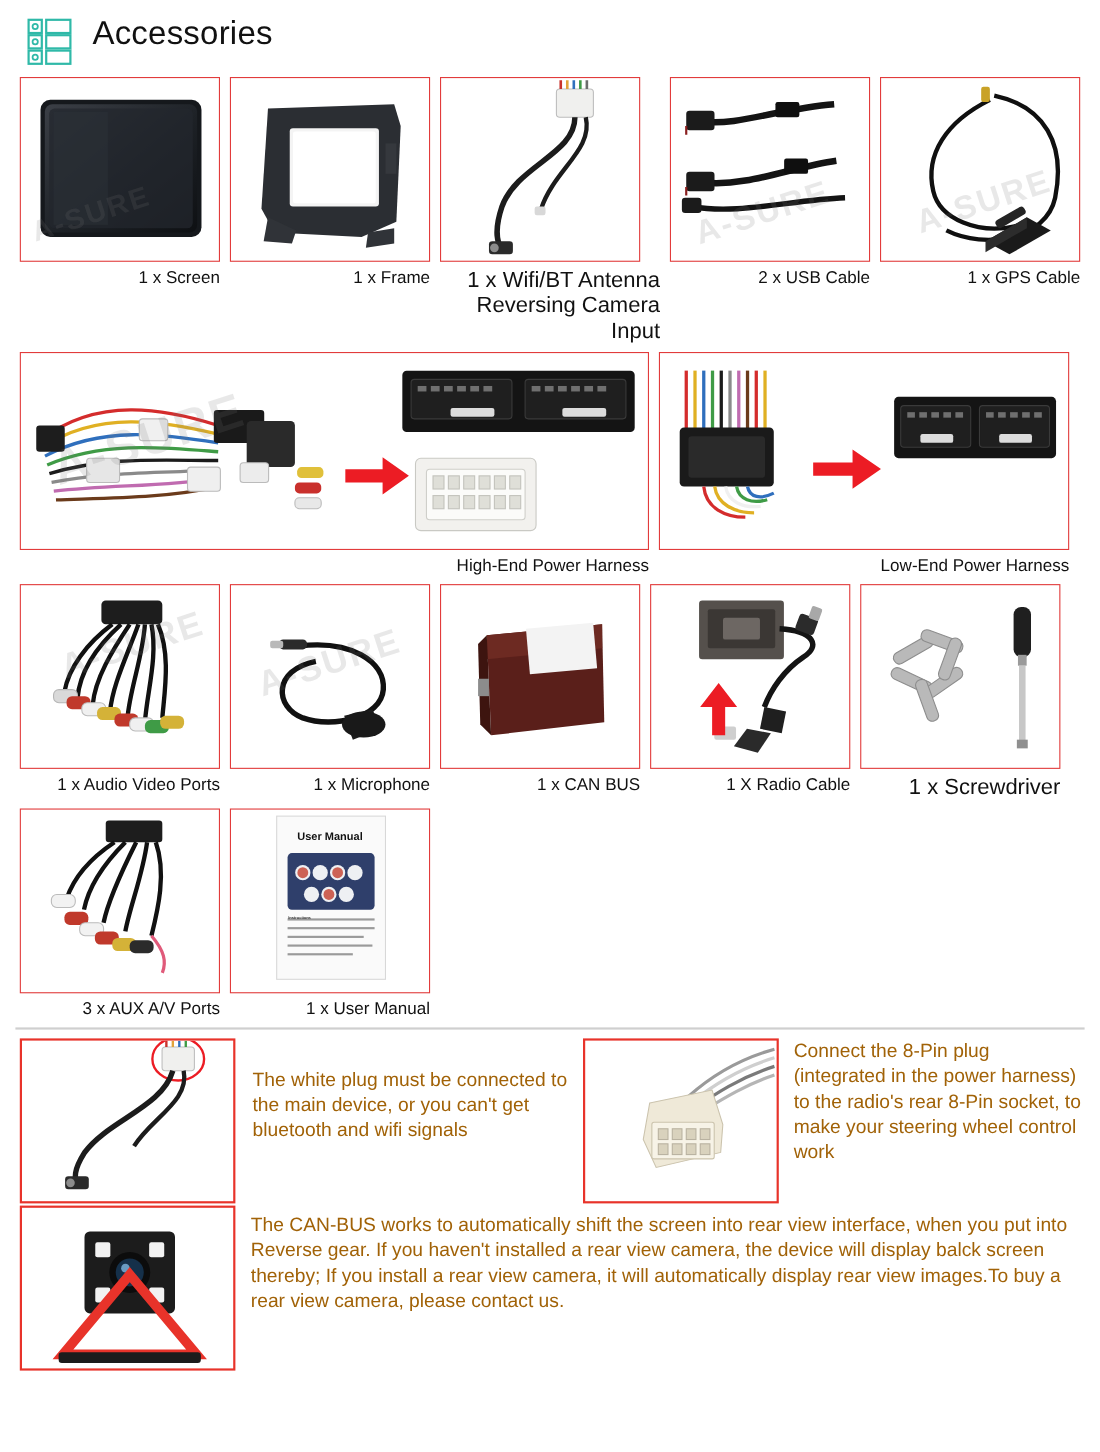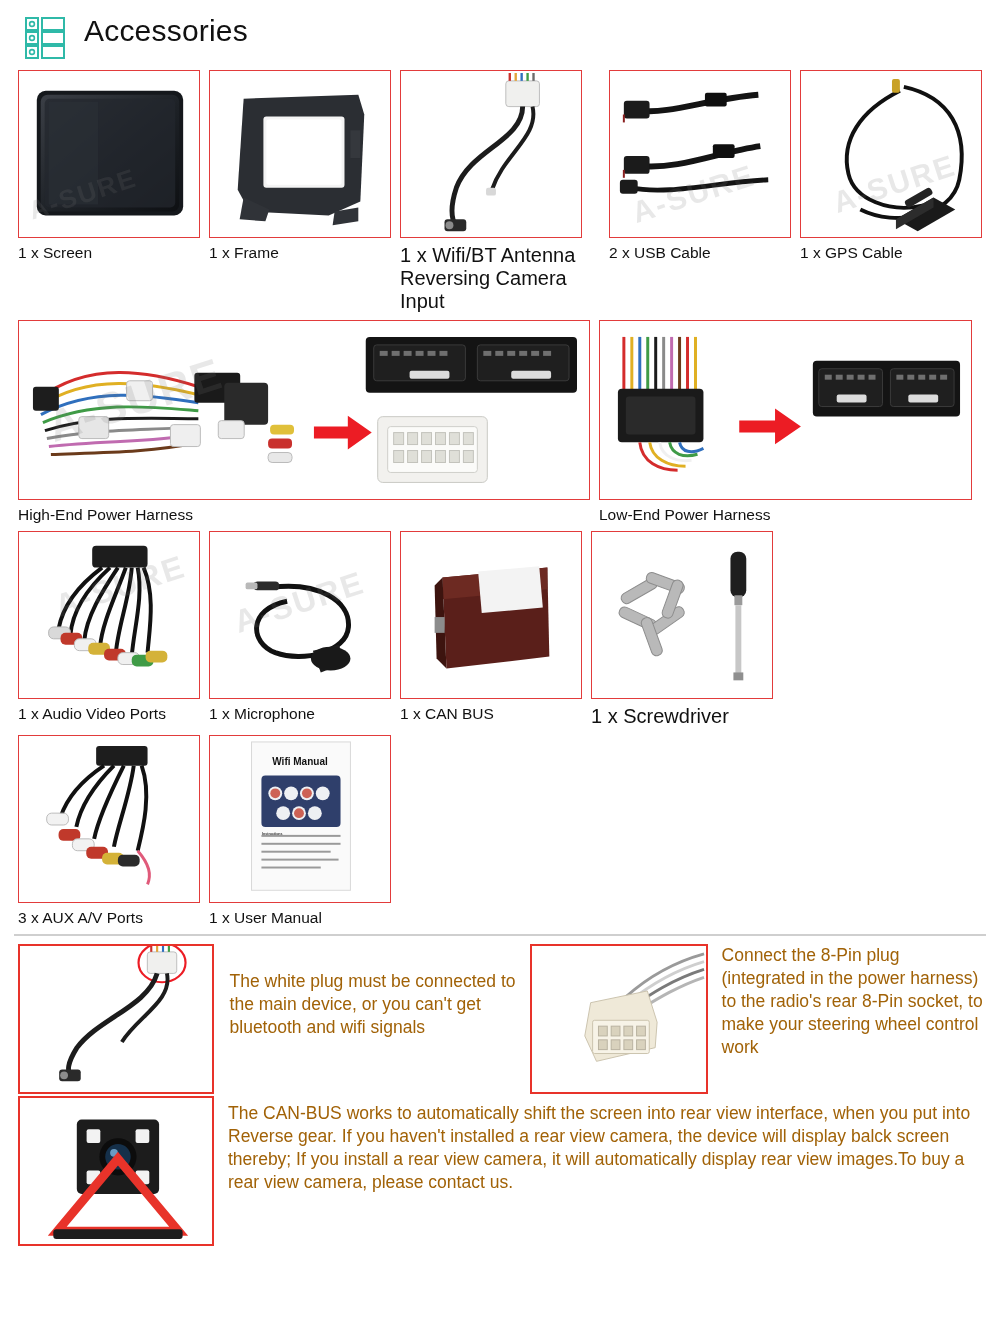--- a/index.html
+++ b/index.html
@@ -28,21 +28,21 @@
   .rowwrap { padding: 0 18px; }
   .row { display: flex; gap: 9px; margin-bottom: 7px; }
   .cell { display: flex; flex-direction: column; }
   .thumb {
     border: 1px solid #e23b3b;
     background: #fff;
     position: relative;
     overflow: hidden;
   }
   .cap {
-    text-align: left;
+    text-align: right;
     font-size: 15.5px;
     color: #111;
     padding-top: 6px;
     line-height: 1.15;
   }
   .cap.small { font-size: 20px; }
 
   
   .wm {
     position: absolute;
@@ -370,20 +370,39 @@
             <path d="M42 46 L148 36 L150 126 L46 138 Z" fill="#5a1f1a"></path>
             <path d="M42 46 L148 36 L148 58 L42 68 Z" fill="#6d2a22"></path>
             <rect x="78" y="40" width="62" height="42" fill="#f3f3f3" transform="rotate(-5 78 40)"></rect>
             <path d="M42 46 L46 138 L36 128 L34 54 Z" fill="#3d140f"></path>
             <rect x="34" y="86" width="10" height="16" fill="#8c8c8c"></rect>
           </svg>
         </div>
         <div class="cap">1 x CAN BUS</div>
       </div>
 
+      <div class="cell">
+        <div class="thumb" style="width:182px;height:168px;">
+          <svg class="art" viewBox="0 0 182 168">
+            <rect x="44" y="14" width="78" height="54" rx="3" fill="#55504c"></rect>
+            <rect x="52" y="22" width="62" height="36" rx="2" fill="#3b3734"></rect>
+            <rect x="66" y="30" width="34" height="20" rx="2" fill="#6d6763"></rect>
+            <path d="M118 40 C150 42 156 56 140 66 C122 78 110 96 104 112" stroke="#141414" stroke-width="5" fill="none"></path>
+            <rect x="134" y="28" width="18" height="16" rx="3" fill="#2b2b2b" transform="rotate(20 143 36)"></rect>
+            <rect x="146" y="20" width="10" height="12" rx="2" fill="#a8a8a8" transform="rotate(20 151 26)"></rect>
+            <path d="M104 112 L100 132 L120 136 L124 116 Z" fill="#1f1f1f"></path>
+            <path d="M110 136 l-12 18 l-22 -6 l12 -16 z" fill="#2a2a2a"></path>
+            <rect x="58" y="130" width="20" height="12" rx="2" fill="#cfcfcf"></rect>
+            <g>
+              <path d="M76 132 v-26 h-11 l17 -22 l17 22 h-11 v26 z" fill="#ec1c24" transform="translate(-20,6)"></path>
+            </g>
+          </svg>
+        </div>
+        <div class="cap">1 X Radio Cable</div>
+      </div>
 
       <div class="cell">
         <div class="thumb" style="width:182px;height:168px;">
           <svg class="art" viewBox="0 0 182 168">
             <g fill="#b9b9b9" stroke="#8d8d8d">
               <rect x="28" y="54" width="40" height="11" rx="5" transform="rotate(-30 48 60)"></rect>
               <rect x="54" y="46" width="40" height="11" rx="5" transform="rotate(20 74 52)"></rect>
               <rect x="26" y="82" width="40" height="11" rx="5" transform="rotate(25 46 88)"></rect>
               <rect x="56" y="84" width="40" height="11" rx="5" transform="rotate(-35 76 90)"></rect>
               <rect x="40" y="100" width="40" height="11" rx="5" transform="rotate(70 60 106)"></rect>
@@ -446,21 +465,21 @@
                 <circle cx="90" cy="78" r="5"></circle>
             </g>
             <g fill="#9a9a9a">
               <rect x="52" y="100" width="80" height="2"></rect>
               <rect x="52" y="108" width="80" height="2"></rect>
               <rect x="52" y="116" width="70" height="2"></rect>
               <rect x="52" y="124" width="78" height="2"></rect>
               <rect x="52" y="132" width="60" height="2"></rect>
             </g>
           </svg>
-          <div style="position:absolute;left:0;right:0;top:20px;text-align:center;font-size:10px;font-weight:700;color:#111;">Wifi Manual</div>
+          <div style="position:absolute;left:0;right:0;top:20px;text-align:center;font-size:10px;font-weight:700;color:#111;">User Manual</div>
           <div style="position:absolute;left:52px;width:80px;top:96px;font-size:3.6px;font-weight:700;color:#333;">Instructions</div>
         </div>
         <div class="cap">1 x User Manual</div>
       </div>
     </div>
   </div>
 
   <div class="divider"></div>
 
   <div class="notes">

